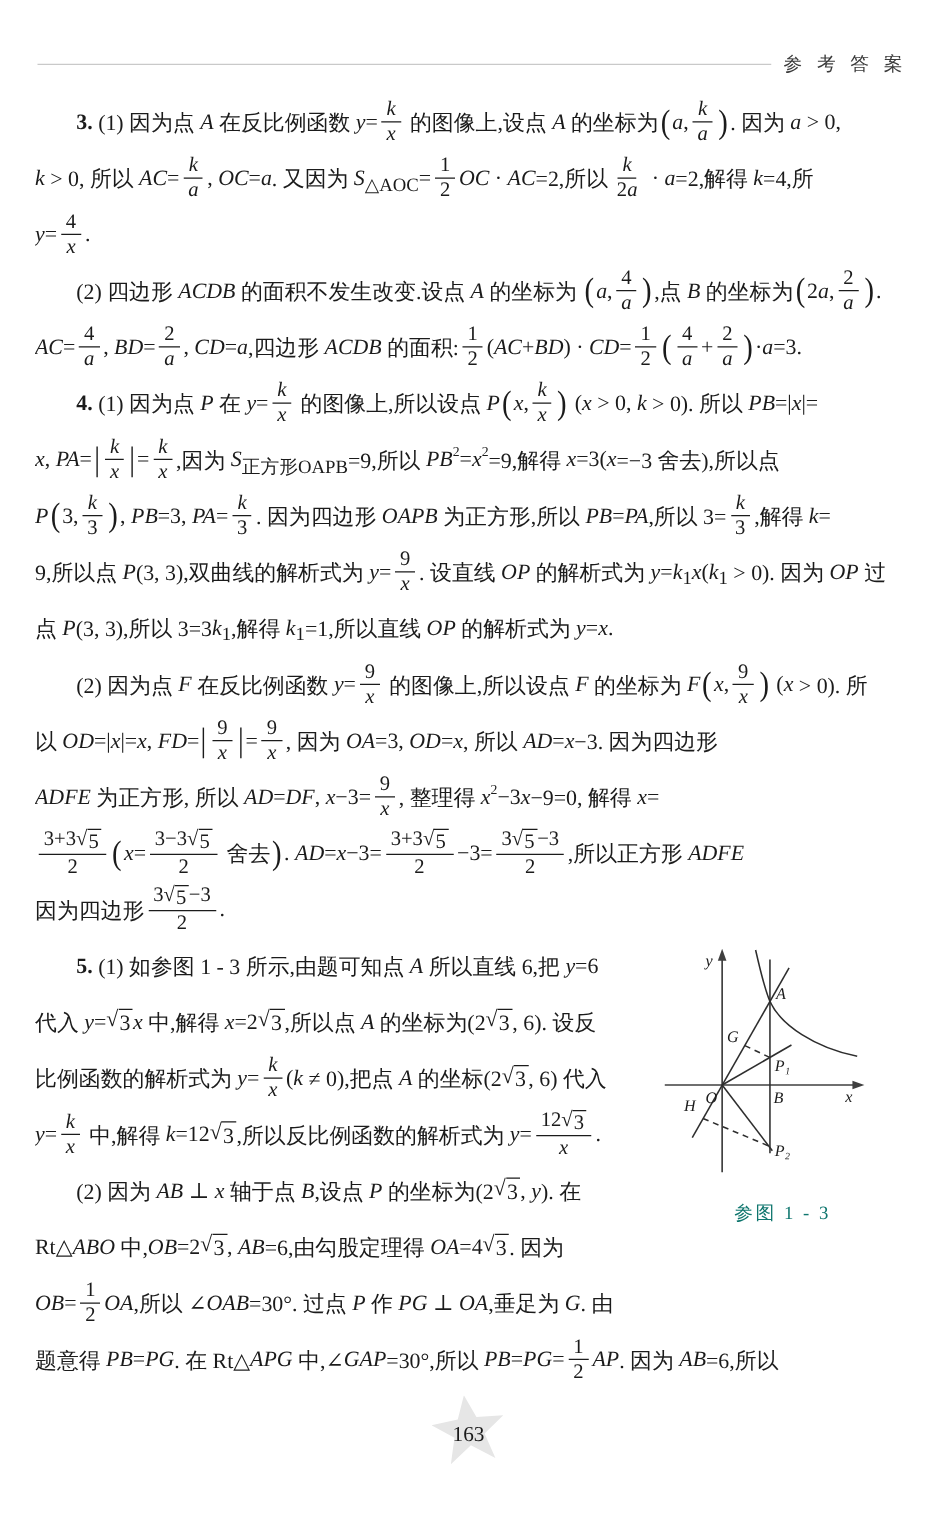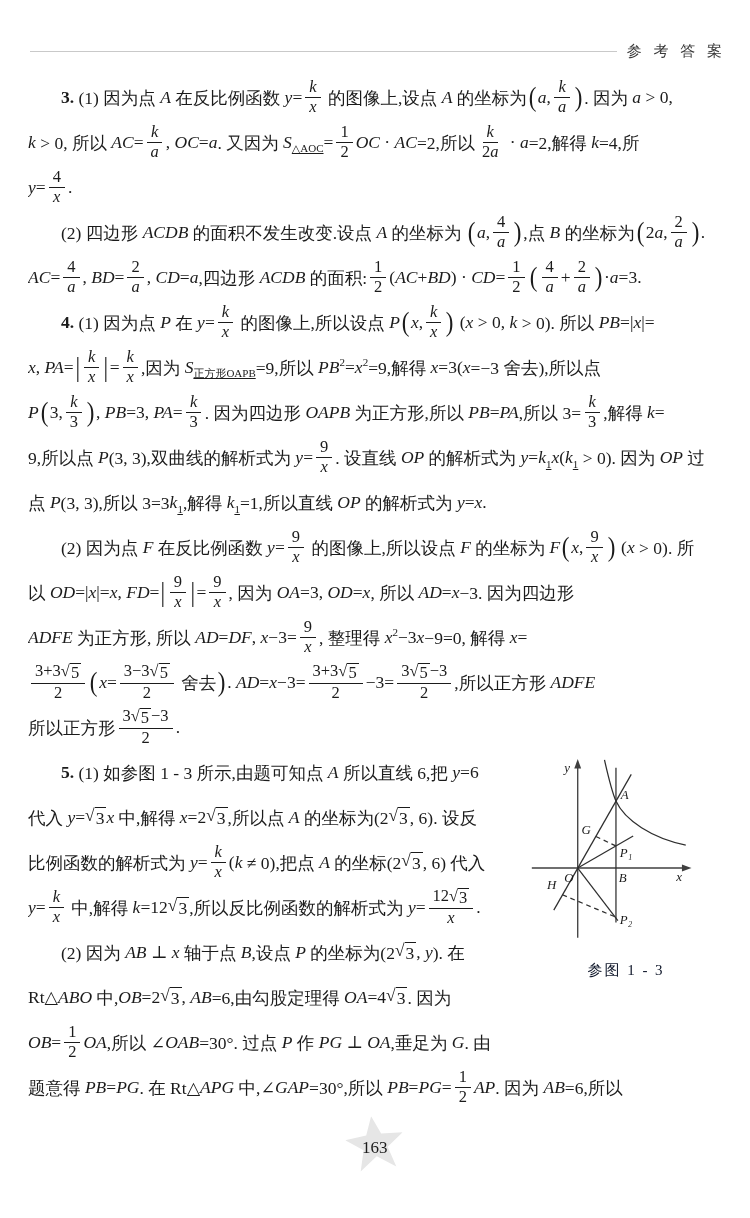--- a/index.html
+++ b/index.html
@@ -12,35 +12,35 @@
   .header{display:flex;align-items:center;padding:42px 24px 0 30px;}
   .header .rule{flex:1;height:1px;background:#c9c9c9;}
   .header .title{margin-left:10px;font-size:15px;letter-spacing:4px;color:#3a3a3a;white-space:nowrap;}
   
   .content{padding:14px 26px 0 28px;}
   .line{display:flex;align-items:center;min-height:45px;white-space:pre;font-size:17.5px;overflow:hidden;}
   .line.first{padding-left:33px;}
   .seg{white-space:pre;}
   .var{font-style:italic;}
   .bold{font-weight:bold;}
-  .sub{position:relative;top:6px;font-size:11px;text-decoration:underline;}
+  .sub{position:relative;top:6px;font-size:15px;}
   .sup{position:relative;top:-6px;font-size:11px;}
   .big{font-size:27px;font-weight:400;transform:scaleX(.85);margin:0 1px;line-height:1;}
   .frac{display:inline-flex;flex-direction:column;align-items:center;margin:0 3px;font-size:16.5px;line-height:1.15;}
   .frac .num{border-bottom:1.2px solid #1b1b1b;padding:0 4px;display:inline-flex;align-items:baseline;white-space:pre;}
   .frac .den{padding:0 4px;display:inline-flex;align-items:baseline;white-space:pre;}
   .sqrt{display:inline-flex;align-items:stretch;white-space:pre;}
   .sqrt .rad{line-height:1;}
   .sqrt .vinc{border-top:1.1px solid #1b1b1b;padding:0 2px 0 1px;line-height:1.15;}
   
   .p5row{display:flex;}
   .p5text{width:505px;}
   .figure-block{flex:1;padding-top:6px;text-align:center;}
   .figure-block svg{display:block;margin:0 auto;}
-  .caption{font-size:15px;color:#0f172a;margin-top:2px;letter-spacing:2px;}
+  .caption{font-size:15px;color:#0f766e;margin-top:2px;letter-spacing:2px;}
   
   .footer{display:flex;justify-content:center;margin-top:6px;}
   .star{
     width:58px;height:56px;background:#e6e6e6;transform:rotate(-8deg);
     clip-path:polygon(50% 0%,63% 33%,100% 36%,71% 58%,81% 95%,50% 72%,19% 95%,29% 58%,0% 36%,37% 33%);
     display:flex;align-items:center;justify-content:center;
   }
   .page-num{font-size:17px;color:#1b1b1b;transform:rotate(8deg);padding-top:8px;}
   svg text{font-family:"Liberation Serif","DejaVu Serif",serif;}
 </style>
@@ -64,21 +64,21 @@
         <div class="line"><span class="var">AC</span><span class="seg">=</span><span class="frac"><span class="num"><span class="seg">4</span></span><span class="den"><span class="var">a</span></span></span><span class="seg">, </span><span class="var">BD</span><span class="seg">=</span><span class="frac"><span class="num"><span class="seg">2</span></span><span class="den"><span class="var">a</span></span></span><span class="seg">, </span><span class="var">CD</span><span class="seg">=</span><span class="var">a</span><span class="seg">,四边形 </span><span class="var">ACDB</span><span class="seg"> 的面积:</span><span class="frac"><span class="num"><span class="seg">1</span></span><span class="den"><span class="seg">2</span></span></span><span class="seg">(</span><span class="var">AC</span><span class="seg">+</span><span class="var">BD</span><span class="seg">) · </span><span class="var">CD</span><span class="seg">=</span><span class="frac"><span class="num"><span class="seg">1</span></span><span class="den"><span class="seg">2</span></span></span><span class="big">(</span><span class="frac"><span class="num"><span class="seg">4</span></span><span class="den"><span class="var">a</span></span></span><span class="seg">+</span><span class="frac"><span class="num"><span class="seg">2</span></span><span class="den"><span class="var">a</span></span></span><span class="big">)</span><span class="seg">·</span><span class="var">a</span><span class="seg">=3.</span></div>
         <div class="line first"><span class="bold">4.</span><span class="seg"> (1) 因为点 </span><span class="var">P</span><span class="seg"> 在 </span><span class="var">y</span><span class="seg">=</span><span class="frac"><span class="num"><span class="var">k</span></span><span class="den"><span class="var">x</span></span></span><span class="seg"> 的图像上,所以设点 </span><span class="var">P</span><span class="big">(</span><span class="var">x</span><span class="seg">,</span><span class="frac"><span class="num"><span class="var">k</span></span><span class="den"><span class="var">x</span></span></span><span class="big">)</span><span class="seg"> (</span><span class="var">x</span><span class="seg"> &gt; 0, </span><span class="var">k</span><span class="seg"> &gt; 0). 所以 </span><span class="var">PB</span><span class="seg">=|</span><span class="var">x</span><span class="seg">|=</span></div>
         <div class="line"><span class="var">x</span><span class="seg">, </span><span class="var">PA</span><span class="seg">=</span><span class="big">|</span><span class="frac"><span class="num"><span class="var">k</span></span><span class="den"><span class="var">x</span></span></span><span class="big">|</span><span class="seg">=</span><span class="frac"><span class="num"><span class="var">k</span></span><span class="den"><span class="var">x</span></span></span><span class="seg">,因为 </span><span class="var">S</span><span class="sub">正方形OAPB</span><span class="seg">=9,所以 </span><span class="var">PB</span><span class="sup">2</span><span class="seg">=</span><span class="var">x</span><span class="sup">2</span><span class="seg">=9,解得 </span><span class="var">x</span><span class="seg">=3(</span><span class="var">x</span><span class="seg">=−3 舍去),所以点</span></div>
         <div class="line"><span class="var">P</span><span class="big">(</span><span class="seg">3,</span><span class="frac"><span class="num"><span class="var">k</span></span><span class="den"><span class="seg">3</span></span></span><span class="big">)</span><span class="seg">, </span><span class="var">PB</span><span class="seg">=3, </span><span class="var">PA</span><span class="seg">=</span><span class="frac"><span class="num"><span class="var">k</span></span><span class="den"><span class="seg">3</span></span></span><span class="seg">. 因为四边形 </span><span class="var">OAPB</span><span class="seg"> 为正方形,所以 </span><span class="var">PB</span><span class="seg">=</span><span class="var">PA</span><span class="seg">,所以 3=</span><span class="frac"><span class="num"><span class="var">k</span></span><span class="den"><span class="seg">3</span></span></span><span class="seg">,解得 </span><span class="var">k</span><span class="seg">=</span></div>
         <div class="line"><span class="seg">9,所以点 </span><span class="var">P</span><span class="seg">(3, 3),双曲线的解析式为 </span><span class="var">y</span><span class="seg">=</span><span class="frac"><span class="num"><span class="seg">9</span></span><span class="den"><span class="var">x</span></span></span><span class="seg">. 设直线 </span><span class="var">OP</span><span class="seg"> 的解析式为 </span><span class="var">y</span><span class="seg">=</span><span class="var">k</span><span class="sub">1</span><span class="var">x</span><span class="seg">(</span><span class="var">k</span><span class="sub">1</span><span class="seg"> &gt; 0). 因为 </span><span class="var">OP</span><span class="seg"> 过</span></div>
         <div class="line"><span class="seg">点 </span><span class="var">P</span><span class="seg">(3, 3),所以 3=3</span><span class="var">k</span><span class="sub">1</span><span class="seg">,解得 </span><span class="var">k</span><span class="sub">1</span><span class="seg">=1,所以直线 </span><span class="var">OP</span><span class="seg"> 的解析式为 </span><span class="var">y</span><span class="seg">=</span><span class="var">x</span><span class="seg">.</span></div>
         <div class="line first"><span class="seg">(2) 因为点 </span><span class="var">F</span><span class="seg"> 在反比例函数 </span><span class="var">y</span><span class="seg">=</span><span class="frac"><span class="num"><span class="seg">9</span></span><span class="den"><span class="var">x</span></span></span><span class="seg"> 的图像上,所以设点 </span><span class="var">F</span><span class="seg"> 的坐标为 </span><span class="var">F</span><span class="big">(</span><span class="var">x</span><span class="seg">,</span><span class="frac"><span class="num"><span class="seg">9</span></span><span class="den"><span class="var">x</span></span></span><span class="big">)</span><span class="seg"> (</span><span class="var">x</span><span class="seg"> &gt; 0). 所</span></div>
         <div class="line"><span class="seg">以 </span><span class="var">OD</span><span class="seg">=|</span><span class="var">x</span><span class="seg">|=</span><span class="var">x</span><span class="seg">, </span><span class="var">FD</span><span class="seg">=</span><span class="big">|</span><span class="frac"><span class="num"><span class="seg">9</span></span><span class="den"><span class="var">x</span></span></span><span class="big">|</span><span class="seg">=</span><span class="frac"><span class="num"><span class="seg">9</span></span><span class="den"><span class="var">x</span></span></span><span class="seg">, 因为 </span><span class="var">OA</span><span class="seg">=3, </span><span class="var">OD</span><span class="seg">=</span><span class="var">x</span><span class="seg">, 所以 </span><span class="var">AD</span><span class="seg">=</span><span class="var">x</span><span class="seg">−3. 因为四边形</span></div>
         <div class="line"><span class="var">ADFE</span><span class="seg"> 为正方形, 所以 </span><span class="var">AD</span><span class="seg">=</span><span class="var">DF</span><span class="seg">, </span><span class="var">x</span><span class="seg">−3=</span><span class="frac"><span class="num"><span class="seg">9</span></span><span class="den"><span class="var">x</span></span></span><span class="seg">, 整理得 </span><span class="var">x</span><span class="sup">2</span><span class="seg">−3</span><span class="var">x</span><span class="seg">−9=0, 解得 </span><span class="var">x</span><span class="seg">=</span></div>
         <div class="line"><span class="frac"><span class="num"><span class="seg">3+3</span><span class="sqrt"><span class="rad">√</span><span class="vinc">5</span></span></span><span class="den"><span class="seg">2</span></span></span><span class="big">(</span><span class="var">x</span><span class="seg">=</span><span class="frac"><span class="num"><span class="seg">3−3</span><span class="sqrt"><span class="rad">√</span><span class="vinc">5</span></span></span><span class="den"><span class="seg">2</span></span></span><span class="seg"> 舍去</span><span class="big">)</span><span class="seg">. </span><span class="var">AD</span><span class="seg">=</span><span class="var">x</span><span class="seg">−3=</span><span class="frac"><span class="num"><span class="seg">3+3</span><span class="sqrt"><span class="rad">√</span><span class="vinc">5</span></span></span><span class="den"><span class="seg">2</span></span></span><span class="seg">−3=</span><span class="frac"><span class="num"><span class="seg">3</span><span class="sqrt"><span class="rad">√</span><span class="vinc">5</span></span><span class="seg">−3</span></span><span class="den"><span class="seg">2</span></span></span><span class="seg">,所以正方形 </span><span class="var">ADFE</span></div>
-        <div class="line"><span class="seg">所以正方形</span><span class="frac"><span class="num"><span class="seg">3</span><span class="sqrt"><span class="rad">√</span><span class="vinc">5</span></span><span class="seg">−3</span></span><span class="den"><span class="seg">2</span></span></span><span class="seg">.</span></div>
+        <div class="line"><span class="seg">因为四边形</span><span class="frac"><span class="num"><span class="seg">3</span><span class="sqrt"><span class="rad">√</span><span class="vinc">5</span></span><span class="seg">−3</span></span><span class="den"><span class="seg">2</span></span></span><span class="seg">.</span></div>
       </div>
 
     <div class="p5row">
       <div class="p5text" id="p5-text">
           <div class="line first"><span class="bold">5.</span><span class="seg"> (1) 如参图 1 - 3 所示,由题可知点 </span><span class="var">A</span><span class="seg"> 所以直线 6,把 </span><span class="var">y</span><span class="seg">=6</span></div>
           <div class="line"><span class="seg">代入 </span><span class="var">y</span><span class="seg">=</span><span class="sqrt"><span class="rad">√</span><span class="vinc">3</span></span><span class="var">x</span><span class="seg"> 中,解得 </span><span class="var">x</span><span class="seg">=2</span><span class="sqrt"><span class="rad">√</span><span class="vinc">3</span></span><span class="seg">,所以点 </span><span class="var">A</span><span class="seg"> 的坐标为(2</span><span class="sqrt"><span class="rad">√</span><span class="vinc">3</span></span><span class="seg">, 6). 设反</span></div>
           <div class="line"><span class="seg">比例函数的解析式为 </span><span class="var">y</span><span class="seg">=</span><span class="frac"><span class="num"><span class="var">k</span></span><span class="den"><span class="var">x</span></span></span><span class="seg">(</span><span class="var">k</span><span class="seg"> ≠ 0),把点 </span><span class="var">A</span><span class="seg"> 的坐标(2</span><span class="sqrt"><span class="rad">√</span><span class="vinc">3</span></span><span class="seg">, 6) 代入</span></div>
           <div class="line"><span class="var">y</span><span class="seg">=</span><span class="frac"><span class="num"><span class="var">k</span></span><span class="den"><span class="var">x</span></span></span><span class="seg"> 中,解得 </span><span class="var">k</span><span class="seg">=12</span><span class="sqrt"><span class="rad">√</span><span class="vinc">3</span></span><span class="seg">,所以反比例函数的解析式为 </span><span class="var">y</span><span class="seg">=</span><span class="frac"><span class="num"><span class="seg">12</span><span class="sqrt"><span class="rad">√</span><span class="vinc">3</span></span></span><span class="den"><span class="var">x</span></span></span><span class="seg">.</span></div>
           <div class="line first"><span class="seg">(2) 因为 </span><span class="var">AB</span><span class="seg"> ⊥ </span><span class="var">x</span><span class="seg"> 轴于点 </span><span class="var">B</span><span class="seg">,设点 </span><span class="var">P</span><span class="seg"> 的坐标为(2</span><span class="sqrt"><span class="rad">√</span><span class="vinc">3</span></span><span class="seg">, </span><span class="var">y</span><span class="seg">). 在</span></div>
           <div class="line"><span class="seg">Rt△</span><span class="var">ABO</span><span class="seg"> 中,</span><span class="var">OB</span><span class="seg">=2</span><span class="sqrt"><span class="rad">√</span><span class="vinc">3</span></span><span class="seg">, </span><span class="var">AB</span><span class="seg">=6,由勾股定理得 </span><span class="var">OA</span><span class="seg">=4</span><span class="sqrt"><span class="rad">√</span><span class="vinc">3</span></span><span class="seg">. 因为</span></div>

